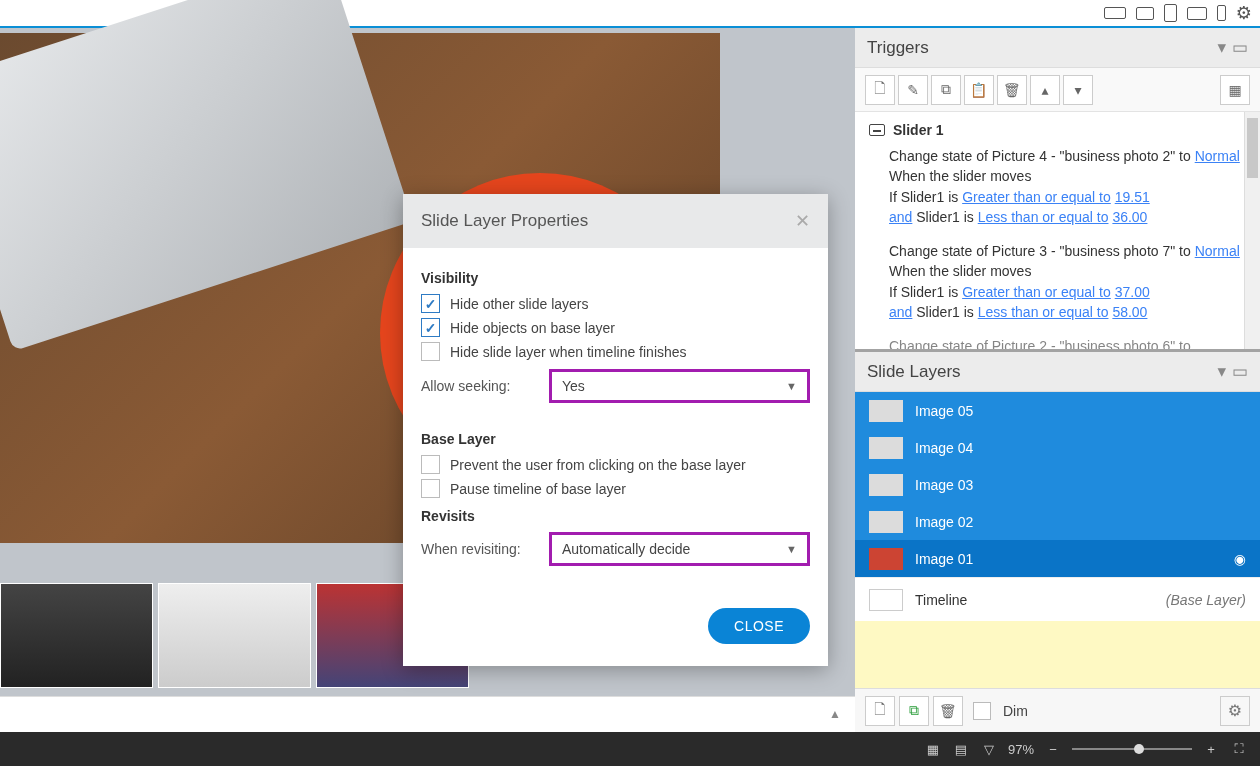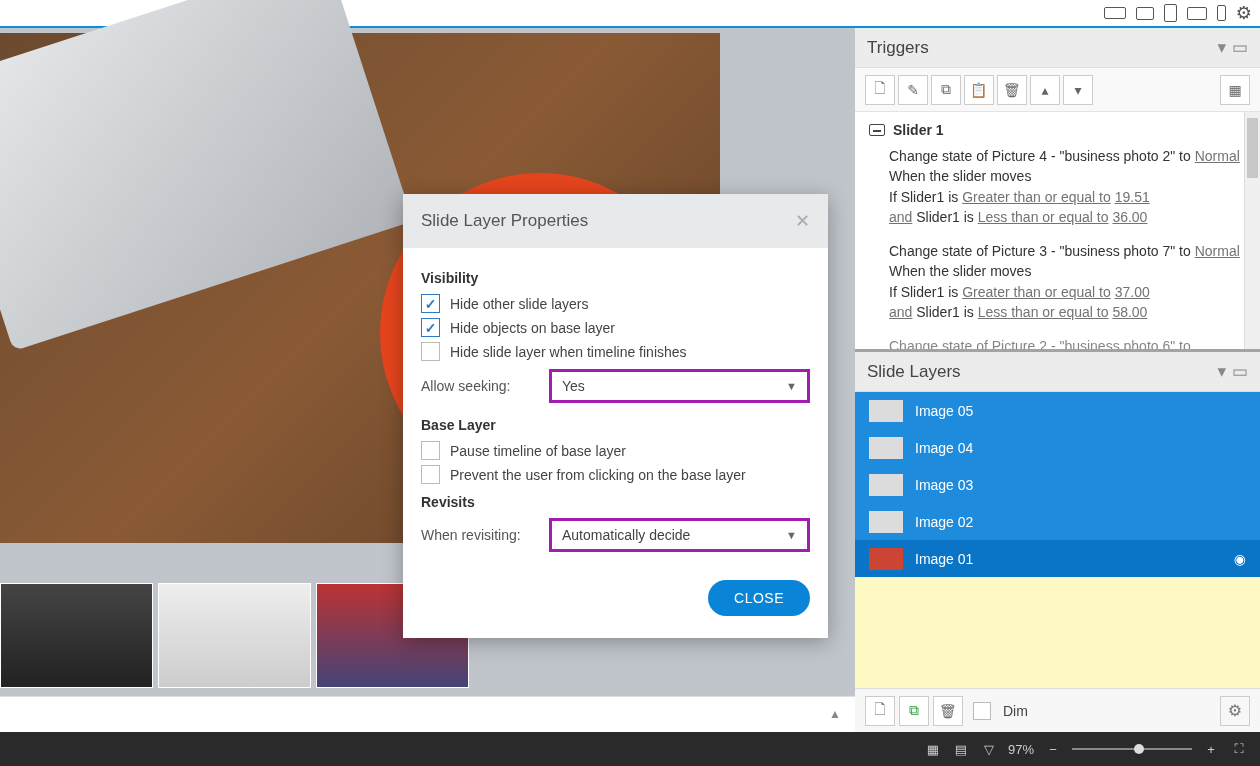--- a/index.html
+++ b/index.html
@@ -38,21 +38,21 @@
 
 .toolbar { height: 44px; background: #f9f9f9; display: flex; align-items: center; padding: 0 10px; gap: 3px; border-bottom: 1px solid #e3e3e3; }
 .tbtn { width: 30px; height: 30px; border: 1px solid #ccc; background: #fff; display: flex; align-items: center; justify-content: center; color: #666; font-size: 14px; cursor: pointer; }
 .toolbar .spacer { flex: 1; }
 
 .trigger-body { flex: 0 0 240px; background: #fff; overflow: hidden; position: relative; padding: 10px 14px; font-size: 14px; color: #333; border-bottom: 3px solid #a3a3a3; }
 .trig-title { display: flex; align-items: center; gap: 8px; font-weight: 600; margin-bottom: 8px; }
 .trig-title .ticon { width: 16px; height: 12px; border: 1.5px solid #444; border-radius: 2px; display: inline-block; position: relative; }
 .trig-title .ticon::after { content:""; position:absolute; left:3px; right:3px; top:5px; height:1.5px; background:#444; }
 .trig-block { margin: 0 0 14px 20px; line-height: 1.45; }
-.trig-block .lnk { color: #737373; text-decoration: underline; cursor: pointer; }
+.trig-block .lnk { color: #3b82f6; text-decoration: underline; cursor: pointer; }
 .rscroll { position: absolute; right: 0; top: 0; bottom: 0; width: 16px; background: #f0f0f0; border-left: 1px solid #ddd; }
 .rscroll .thumb-s { position: absolute; left: 2px; right: 2px; top: 6px; height: 60px; background: #c8c8c8; }
 
 .layers-body { flex: 1; background: #fef9c3; overflow: auto; }
 .layer-row { height: 37px; display: flex; align-items: center; padding: 0 14px; gap: 12px; font-size: 14px; color: #fff; background: #1f8bdd; cursor: pointer; }
 .layer-row.sel { background: #0a74c7; }
 .layer-row .lthumb { width: 34px; height: 22px; background: #dcdcdc; }
 .layer-row .eye { margin-left: auto; font-size: 14px; }
 .layer-row.base { background: #fff; color: #333; border-top: 1px solid #eee; height: 44px; }
 .layer-row.base .lthumb { border: 1px solid #ccc; background: #fff; }
@@ -65,21 +65,21 @@
 
 
 .dialog { position: absolute; left: 403px; top: 194px; width: 425px; background: #fff; box-shadow: 0 4px 20px rgba(0,0,0,.3); font-size: 14px; color: #444; }
 .dialog .dhead { height: 54px; background: #e8e9ea; display: flex; align-items: center; padding: 0 18px; font-size: 17px; color: #555; }
 .dialog .dclose { margin-left: auto; color: #aaa; font-size: 18px; cursor: pointer; }
 .dialog .dbody { padding: 16px 18px 4px; }
 .dialog .sect { font-weight: 600; color: #333; margin: 6px 0 8px; }
 .dialog .chkrow { display: flex; align-items: center; gap: 10px; margin: 5px 0; }
 .dialog .chkbox { width: 19px; height: 19px; border: 1.5px solid #2e7bc4; display: flex; align-items: center; justify-content: center; color: #2e7bc4; font-size: 14px; font-weight: bold; }
 .dialog .chkbox.empty { border-color: #bbb; color: transparent; }
-.dialog .ddrow { display: flex; align-items: center; gap: 16px; margin: 8px 0 14px; }
+.dialog .ddrow { display: flex; align-items: center; gap: 16px; margin: 8px 0 28px; }
 .dialog .ddrow label { width: 112px; color: #555; }
 .dialog .dd { flex: 1; height: 34px; border: 3px solid #a21caf; display: flex; align-items: center; padding: 0 10px; justify-content: space-between; color: #444; cursor: pointer; }
 .dialog .dd .caret { color: #666; font-size: 11px; }
 .dialog .dfoot { padding: 10px 18px 22px; display: flex; justify-content: flex-end; }
 .dialog .closebtn { background: #0a84d6; color: #fff; border: none; padding: 10px 26px; border-radius: 20px; font-size: 14px; letter-spacing: .5px; cursor: pointer; }
 
 
 .status { position: absolute; left: 0; right: 0; bottom: 0; height: 34px; background: #2a2a2a; color: #ccc; display: flex; align-items: center; justify-content: flex-end; padding: 0 12px; gap: 10px; font-size: 13px; }
 .status .sbtn { width: 18px; height: 18px; display: inline-flex; align-items: center; justify-content: center; }
 .status .slider { width: 120px; height: 2px; background: #888; position: relative; }
@@ -197,20 +197,25 @@
         </div>
       <div class="layer-row">
           <div class="lthumb"></div>
           <span>Image 02</span>
         </div>
       <div class="layer-row sel">
           <div class="lthumb" style="background:#c43"></div>
           <span>Image 01</span>
           <span class="eye">◉</span>
         </div>
+      <div class="layer-row base">
+        <div class="lthumb"></div>
+        <span>Timeline</span>
+        <span class="baselbl">(Base Layer)</span>
+      </div>
     </div>
     <div class="layers-footer">
       <div class="tbtn">🗋</div>
       <div class="tbtn" style="color:#2a9d3a">⧉</div>
       <div class="tbtn">🗑</div>
       <div class="chk"></div>
       <span class="dim">Dim</span>
       <div class="gear">⚙</div>
     </div>
   </div>
@@ -239,25 +244,25 @@
       <label>Allow seeking:</label>
       <div class="dd">
         <span>Yes</span>
         <span class="caret">▼</span>
       </div>
     </div>
 
     <div class="sect">Base Layer</div>
     <div class="chkrow">
       <div class="chkbox empty">✓</div>
+      <span>Prevent the user from clicking on the base layer</span>
+    </div>
+    <div class="chkrow">
+      <div class="chkbox empty">✓</div>
       <span>Pause timeline of base layer</span>
-    </div>
-    <div class="chkrow">
-      <div class="chkbox empty">✓</div>
-      <span>Prevent the user from clicking on the base layer</span>
     </div>
 
     <div class="sect" style="margin-top:10px">Revisits</div>
     <div class="ddrow">
       <label>When revisiting:</label>
       <div class="dd">
         <span>Automatically decide</span>
         <span class="caret">▼</span>
       </div>
     </div>

